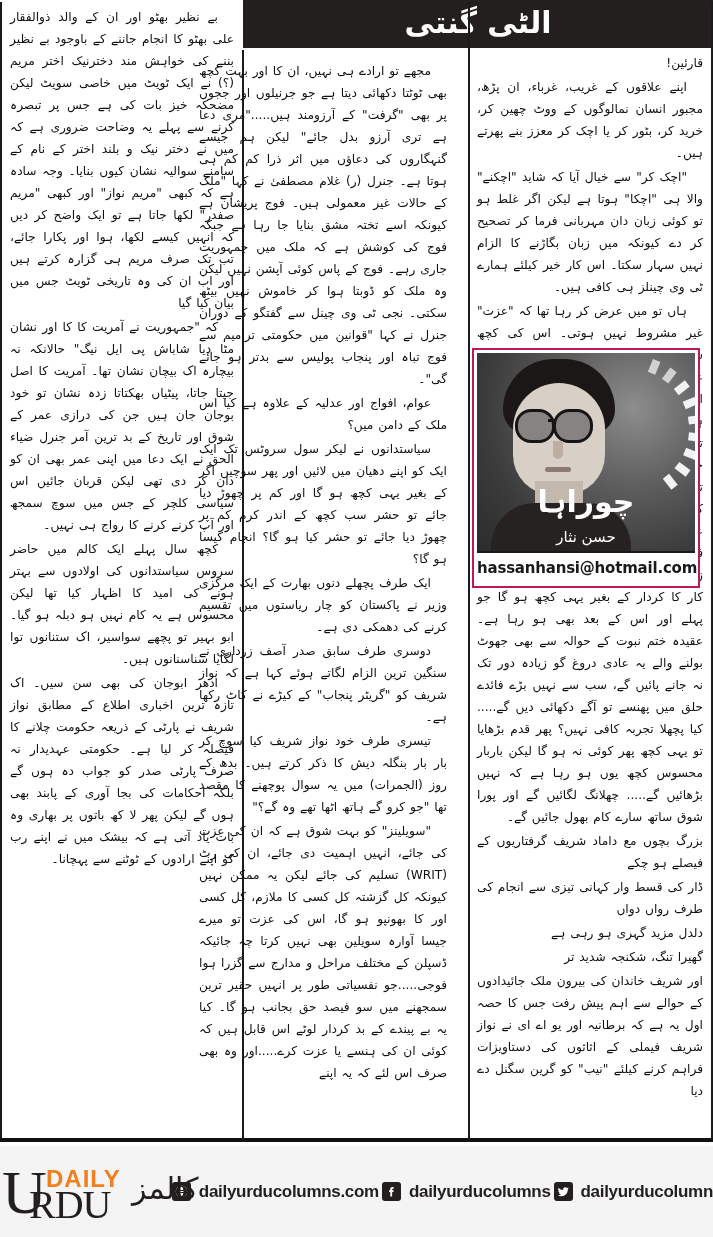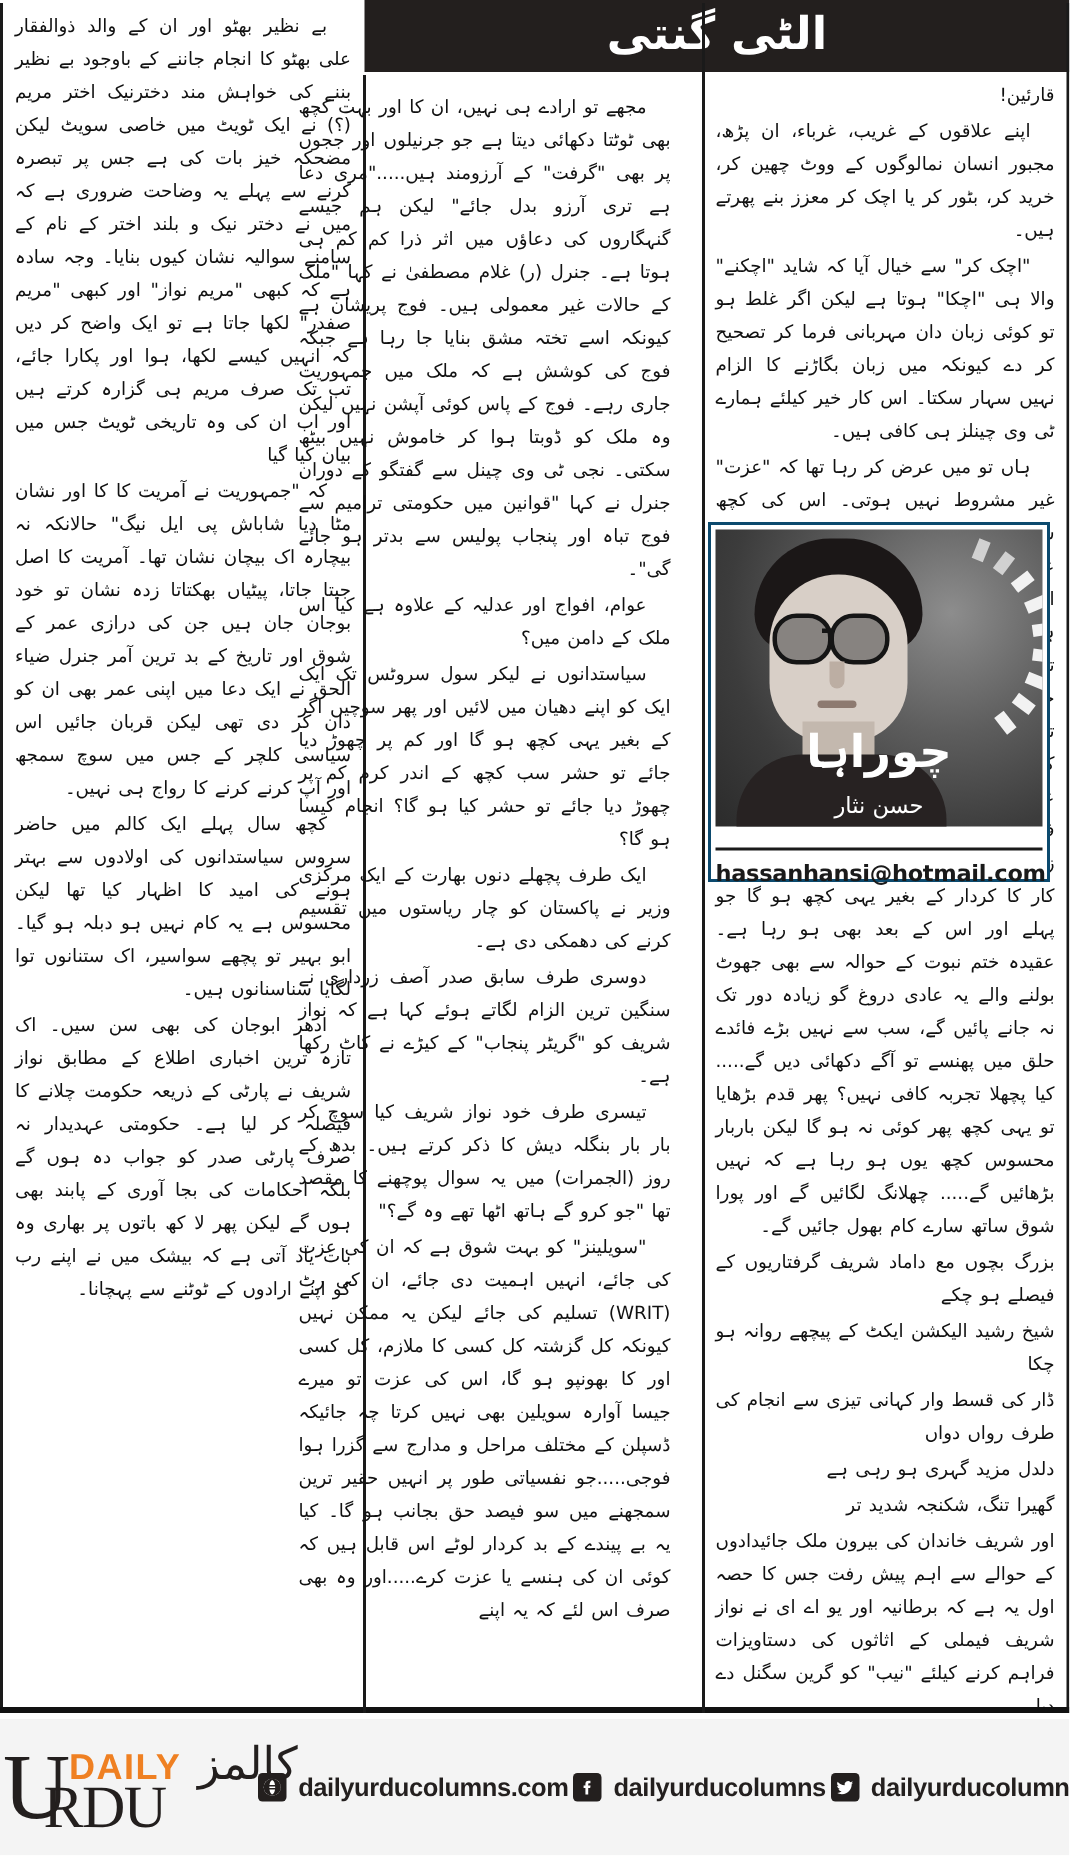--- a/index.html
+++ b/index.html
@@ -93,21 +93,21 @@
   .para.center { }
   .para.lead { text-indent: 16px; }
 
   
   .byline-box {
     position: absolute;
     right: 13px;
     top: 348px;
     width: 228px;
     height: 240px;
-    border: 2px solid #0c4a6e;
+    border: 2px solid #be185d;
     background: #ffffff;
     box-sizing: border-box;
     padding: 3px;
     z-index: 5;
   }
   .photo {
     position: relative;
     width: 100%;
     height: 198px;
     background:
@@ -169,21 +169,21 @@
   .byline-email {
     height: 30px;
     line-height: 30px;
     text-align: center;
     font-size: 15px;
     font-weight: bold;
     color: #1a1a1a;
     letter-spacing: -0.2px;
     font-family: "DejaVu Sans", sans-serif;
     border-top: 2px solid #1a1a1a;
-    margin-top: 14px;
+    margin-top: 0;
     direction: ltr;
   }
 
   
   .footer {
     position: absolute;
     left: 0;
     top: 1146px;
     width: 713px;
     height: 91px;
@@ -213,21 +213,21 @@
     font-family: "Liberation Sans", sans-serif;
     font-size: 24px; line-height: 24px; font-weight: bold; color: #ef8022;
     letter-spacing: 1px;
   }
   .brand-rdu {
     position: absolute; left: 29px; top: 26px;
     font-family: "Liberation Serif", serif;
     font-size: 40px; line-height: 36px; color: #231f1e; letter-spacing: -1px;
   }
   .brand-kalamz {
-    position: absolute; left: 132px; top: 0;
+    position: absolute; left: 132px; top: 12px;
     font-size: 30px; line-height: 32px; color: #231f1e; direction: rtl;
     font-family: "DejaVu Sans", sans-serif;
   }
   .links { display: flex; flex-direction: row; gap: 3px; }
   .link-row { display: flex; align-items: center; gap: 8px; }
   .sicon {
     width: 19px; height: 19px; flex: 0 0 19px;
     background: #231f1e; border-radius: 3px;
     display: flex; align-items: center; justify-content: center;
   }
@@ -254,21 +254,20 @@
     <div class="edge-bottom"></div>
     <div class="rule rule-a"></div>
     <div class="rule rule-b"></div>
 
     <div class="col col-1">
       <p class="para">قارئین!</p>
       <p class="para lead">اپنے علاقوں کے غریب، غرباء، ان پڑھ، مجبور انسان نمالوگوں کے ووٹ چھین کر، خرید کر، بٹور کر یا اچک کر معزز بنے پھرتے ہیں۔</p>
       <p class="para lead">"اچک کر" سے خیال آیا کہ شاید "اچکنے" والا ہی "اچکا" ہوتا ہے لیکن اگر غلط ہو تو کوئی زبان دان مہربانی فرما کر تصحیح کر دے کیونکہ میں زبان بگاڑنے کا الزام نہیں سہار سکتا۔ اس کار خیر کیلئے ہمارے ٹی وی چینلز ہی کافی ہیں۔</p>
       <p class="para lead">ہاں تو میں عرض کر رہا تھا کہ "عزت" غیر مشروط نہیں ہوتی۔ اس کی کچھ شرائط ہوتی ہیں، کوالیفائی کرنا پڑتا ہے۔ عزت کی حفاظت کیلئے اس کے گرد محنت، اہلیت، دیانت کی فصیل تعمیر کرنا ضروری ہے ورنہ اس کی عزت کون کرے گا جو ترقیاتی فنڈ کے نام پر حرام کھاتا ہو اور جس کی سیاسی معراج صرف مرضی کے تھانیدار اور پٹواری لگوانا ہو، نوکریاں بیچے کا پارٹ ٹائم کاروبار ہو، جس کی وجہ سے عوام کے خواب اور کام ٹوٹتے رہیں، وعدہ فروش، احسان فراموش اور ریڈ سلپ سے زیادہ کچھ بھی نہیں..... کار کرو گی اور کار کا کردار کے بغیر یہی کچھ ہو گا جو پہلے اور اس کے بعد بھی ہو رہا ہے۔ عقیدہ ختم نبوت کے حوالہ سے بھی جھوٹ بولنے والے یہ عادی دروغ گو زیادہ دور تک نہ جانے پائیں گے، سب سے نہیں بڑے فائدے حلق میں پھنسے تو آگے دکھائی دیں گے..... کیا پچھلا تجربہ کافی نہیں؟ پھر قدم بڑھایا تو یہی کچھ پھر کوئی نہ ہو گا لیکن باربار محسوس کچھ یوں ہو رہا ہے کہ نہیں بڑھائیں گے..... چھلانگ لگائیں گے اور پورا شوق ساتھ سارے کام بھول جائیں گے۔</p>
       <p class="para center">بزرگ بچوں مع داماد شریف گرفتاریوں کے فیصلے ہو چکے</p>
-      <p class="para center">شیخ رشید الیکشن ایکٹ کے پیچھے روانہ ہو چکا</p>
       <p class="para center">ڈار کی قسط وار کہانی تیزی سے انجام کی طرف رواں دواں</p>
       <p class="para center">دلدل مزید گہری ہو رہی ہے</p>
       <p class="para center">گھیرا تنگ، شکنجہ شدید تر</p>
       <p class="para">اور شریف خاندان کی بیرون ملک جائیدادوں کے حوالے سے اہم پیش رفت جس کا حصہ اول یہ ہے کہ برطانیہ اور یو اے ای نے نواز شریف فیملی کے اثاثوں کی دستاویزات فراہم کرنے کیلئے "نیب" کو گرین سگنل دے دیا</p>
 
     </div>
 
     <div class="col col-2">
       <p class="para lead">مجھے تو ارادے ہی نہیں، ان کا اور بہت کچھ بھی ٹوٹتا دکھائی دیتا ہے جو جرنیلوں اور ججوں پر بھی "گرفت" کے آرزومند ہیں....."مری دعا ہے تری آرزو بدل جائے" لیکن ہم جیسے گنہگاروں کی دعاؤں میں اثر ذرا کم کم ہی ہوتا ہے۔ جنرل (ر) غلام مصطفیٰ نے کہا "ملک کے حالات غیر معمولی ہیں۔ فوج پریشان ہے کیونکہ اسے تختہ مشق بنایا جا رہا ہے جبکہ فوج کی کوشش ہے کہ ملک میں جمہوریت جاری رہے۔ فوج کے پاس کوئی آپشن نہیں لیکن وہ ملک کو ڈوبتا ہوا کر خاموش نہیں بیٹھ سکتی۔ نجی ٹی وی چینل سے گفتگو کے دوران جنرل نے کہا "قوانین میں حکومتی ترامیم سے فوج تباہ اور پنجاب پولیس سے بدتر ہو جائے گی"۔</p>
       <p class="para lead">عوام، افواج اور عدلیہ کے علاوہ ہے کیا اس ملک کے دامن میں؟</p>

